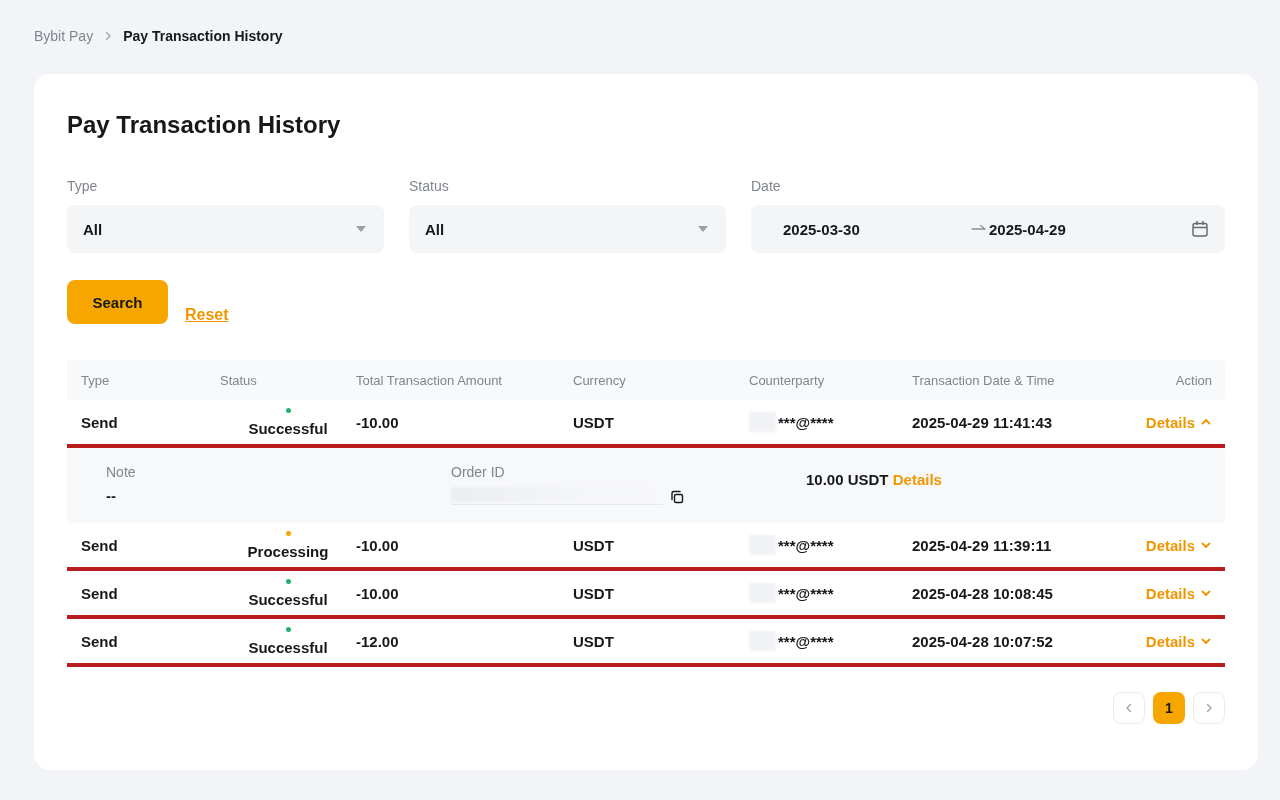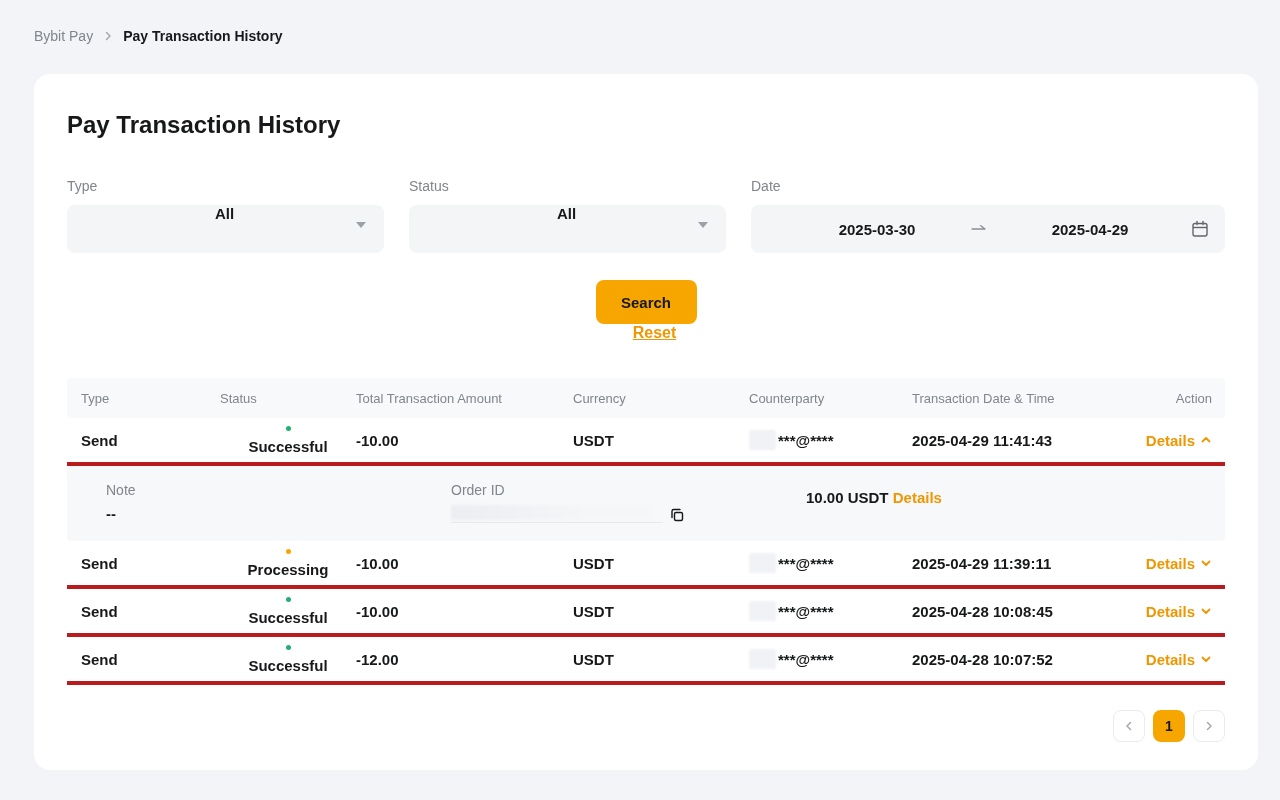--- a/index.html
+++ b/index.html
@@ -26,36 +26,36 @@
   }
   .page-title { font-size:24px; font-weight:700; line-height:28px; color:#17181a; }
 
   
   .filters { display:flex; gap:25px; margin-top:39px; }
   .filter-label { font-size:14px; color:#81858c; line-height:16px; }
   .field {
     margin-top:11px; height:48px; background:#f3f5f7; border-radius:8px;
     display:flex; align-items:center; cursor:pointer;
   }
-  .select-field { width:317px; padding:0 18px 0 16px;flex-direction:column; }
+  .select-field { width:317px; padding:0 18px 0 16px; }
   .select-value { font-size:15px; font-weight:700; color:#17181a; }
   .caret-down {
     margin-left:auto; width:0; height:0;
     border-left:5px solid transparent; border-right:5px solid transparent;
     border-top:6px solid #9ba1a8;
   }
-  .date-field { width:474px; padding:0 16px 0 32px;text-align:center; }
+  .date-field { width:474px; padding:0 16px 0 32px; }
   .date-text { font-size:15px; font-weight:700; color:#17181a; }
   .date-start { width:188px; }
   .date-arrow { display:flex; align-items:center; }
   .date-end { margin-left:2px; flex:1; }
   .cal-icon { display:flex; align-items:center; cursor:pointer; }
 
   
-  .actions-row { display:flex; align-items:center; margin-top:27px;flex-direction:column; }
+  .actions-row { display:flex; align-items:flex-end; margin-top:27px; }
   .btn-search {
     width:101px; height:44px; border:none; border-radius:8px;
     background:#f7a600; color:#17181a; font-size:15px; font-weight:700;
     font-family:"Liberation Sans", sans-serif; cursor:pointer;
   }
   .btn-reset {
     margin-left:17px; background:none; border:none; color:#ef9600;
     font-size:16px; font-weight:700; font-family:"Liberation Sans", sans-serif; cursor:pointer;text-decoration:underline;
   }
 

